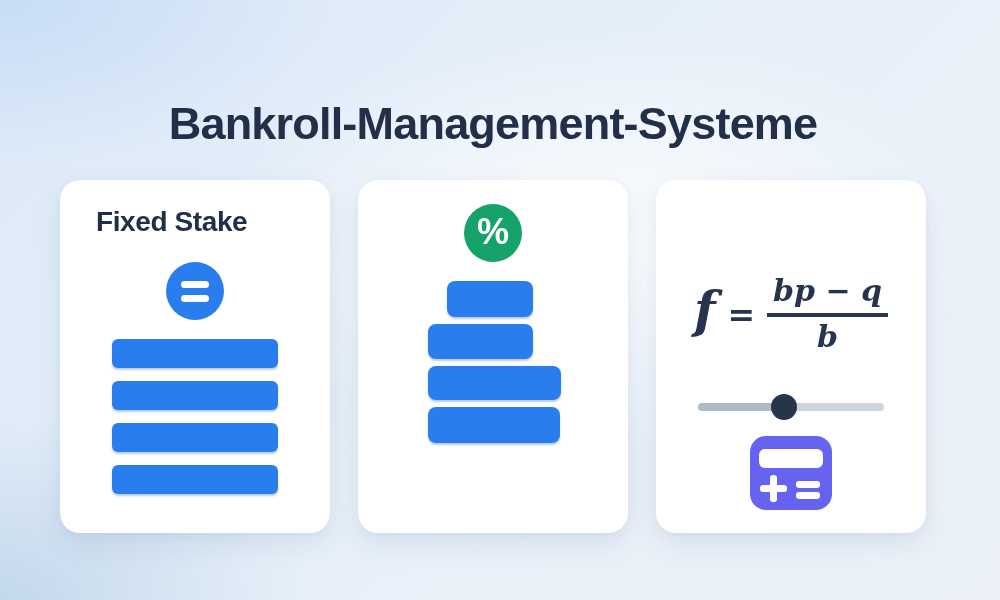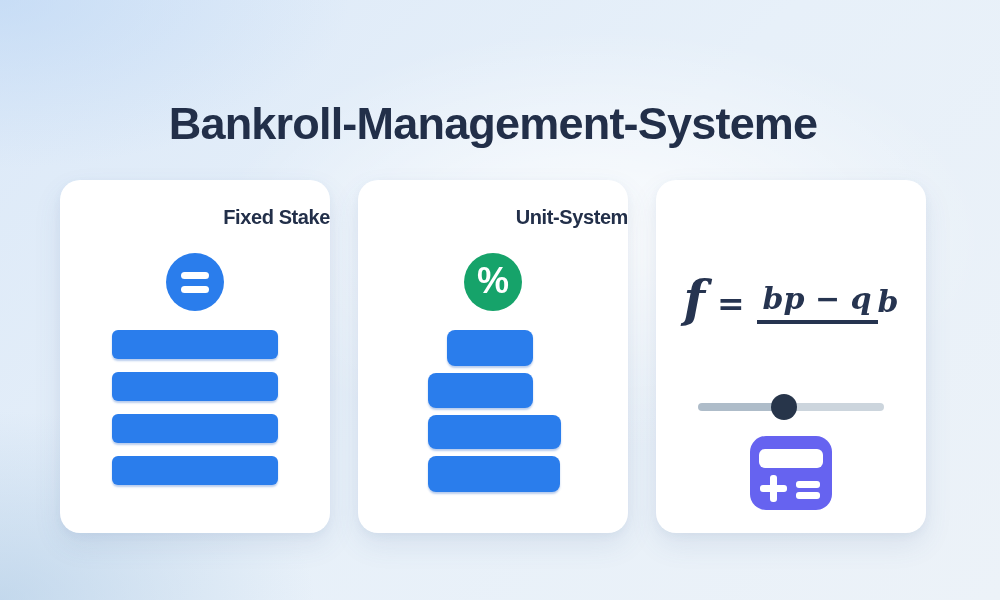--- a/index.html
+++ b/index.html
@@ -17,43 +17,43 @@
     font-size:45px;font-weight:700;line-height:1.16;letter-spacing:-.8px;
     color:var(--navy_text);
     margin-top:48px;
   }
   .cards{position:absolute;top:180px;left:60px;display:flex;gap:28px;}
   .card{
     width:270px;height:353px;background:var(--card_bg);border-radius:20px;position:relative;
     box-shadow:0 12px 28px rgba(70,100,150,.10),0 3px 8px rgba(70,100,150,.06);
   }
   .card-title{
-    padding-top:26px;text-align:right;font-size:20px;font-weight:700;
-    letter-spacing:-.4px;color:var(--navy_text);
+    padding-top:26px;text-align:left;font-size:28px;font-weight:700;
+    letter-spacing:-.4px;color:var(--navy_text);margin-left:36px;
   }
   .icon-circle{
     width:58px;height:58px;border-radius:50%;margin:24px auto 0;
     display:flex;align-items:center;justify-content:center;
   }
   .icon-circle.blue{background:var(--accent_blue);}
   .icon-circle.green{background:var(--accent_green);}
   .equals-glyph{display:flex;flex-direction:column;gap:7px;}
   .equals-glyph i{display:block;width:28px;height:7px;border-radius:4px;background:#fff;}
   .percent-symbol{color:#fff;font-size:36px;font-weight:700;line-height:1;padding-bottom:2px;}
   .bars{margin-top:19px;display:flex;flex-direction:column;}
   .bar{background:var(--accent_blue);box-shadow:0 2px 2px rgba(23,88,196,.30);}
   
   .formula{
     position:absolute;top:94px;left:0;width:100%;
     display:flex;justify-content:center;align-items:center;gap:12px;
     font-family:"DejaVu Serif",serif;font-weight:700;color:#263450;
   }
   .f-lhs{font-style:italic;font-size:50px;line-height:1;padding-bottom:8px;}
   .f-eq{font-size:33px;line-height:1;}
-  .frac{display:flex;flex-direction:row;font-style:italic;font-size:30px;line-height:1.15;}
+  .frac{display:flex;flex-direction:column;align-items:center;font-style:italic;font-size:30px;line-height:1.15;}
   .frac .num{padding:0 6px 4px;border-bottom:4px solid #263450;}
   .frac .den{padding-top:3px;}
   .kslider{position:absolute;top:214px;left:42px;width:186px;height:26px;}
   .kslider .track{position:absolute;top:9px;left:0;width:100%;height:8px;border-radius:4px;background:var(--slider_track_left);}
   .kslider .knob{position:absolute;top:0;width:26px;height:26px;border-radius:50%;margin-left:-13px;background:var(--slider_knob);}
   .calc{position:absolute;top:256px;left:94px;width:82px;height:74px;border-radius:16px;background:var(--accent_purple);}
   .calc i{position:absolute;display:block;background:#fff;}
   .calc .display{top:13px;left:9px;width:64px;height:19px;border-radius:6px;}
   .calc .plus-h{left:10px;top:49px;width:27px;height:7px;border-radius:3px;}
   .calc .plus-v{left:20px;top:39px;width:7px;height:27px;border-radius:3px;}
@@ -79,21 +79,20 @@
     </div>
     <div class="bars" style="padding-left: 52px;">
         <div class="bar" style="width: 166px; height: 29px; border-radius: 6px; margin-left: 0px;"></div>
         <div class="bar" style="width: 166px; height: 29px; border-radius: 6px; margin-left: 0px; margin-top: 13px;"></div>
         <div class="bar" style="width: 166px; height: 29px; border-radius: 6px; margin-left: 0px; margin-top: 13px;"></div>
         <div class="bar" style="width: 166px; height: 29px; border-radius: 6px; margin-left: 0px; margin-top: 13px;"></div>
       </div>
   </div>
 
   <div class="card">
-    <div class="card-title">Unit-System</div>
     <div class="icon-circle green">
       <span class="percent-symbol">%</span>
     </div>
     <div class="bars" style="padding-left: 70px;">
         <div class="bar" style="width: 86px; height: 36px; border-radius: 8px; margin-left: 19px;"></div>
         <div class="bar" style="width: 105px; height: 35px; border-radius: 8px; margin-left: 0px; margin-top: 7px;"></div>
         <div class="bar" style="width: 133px; height: 34px; border-radius: 8px; margin-left: 0px; margin-top: 7px;"></div>
         <div class="bar" style="width: 132px; height: 36px; border-radius: 8px; margin-left: 0px; margin-top: 7px;"></div>
       </div>
   </div>

